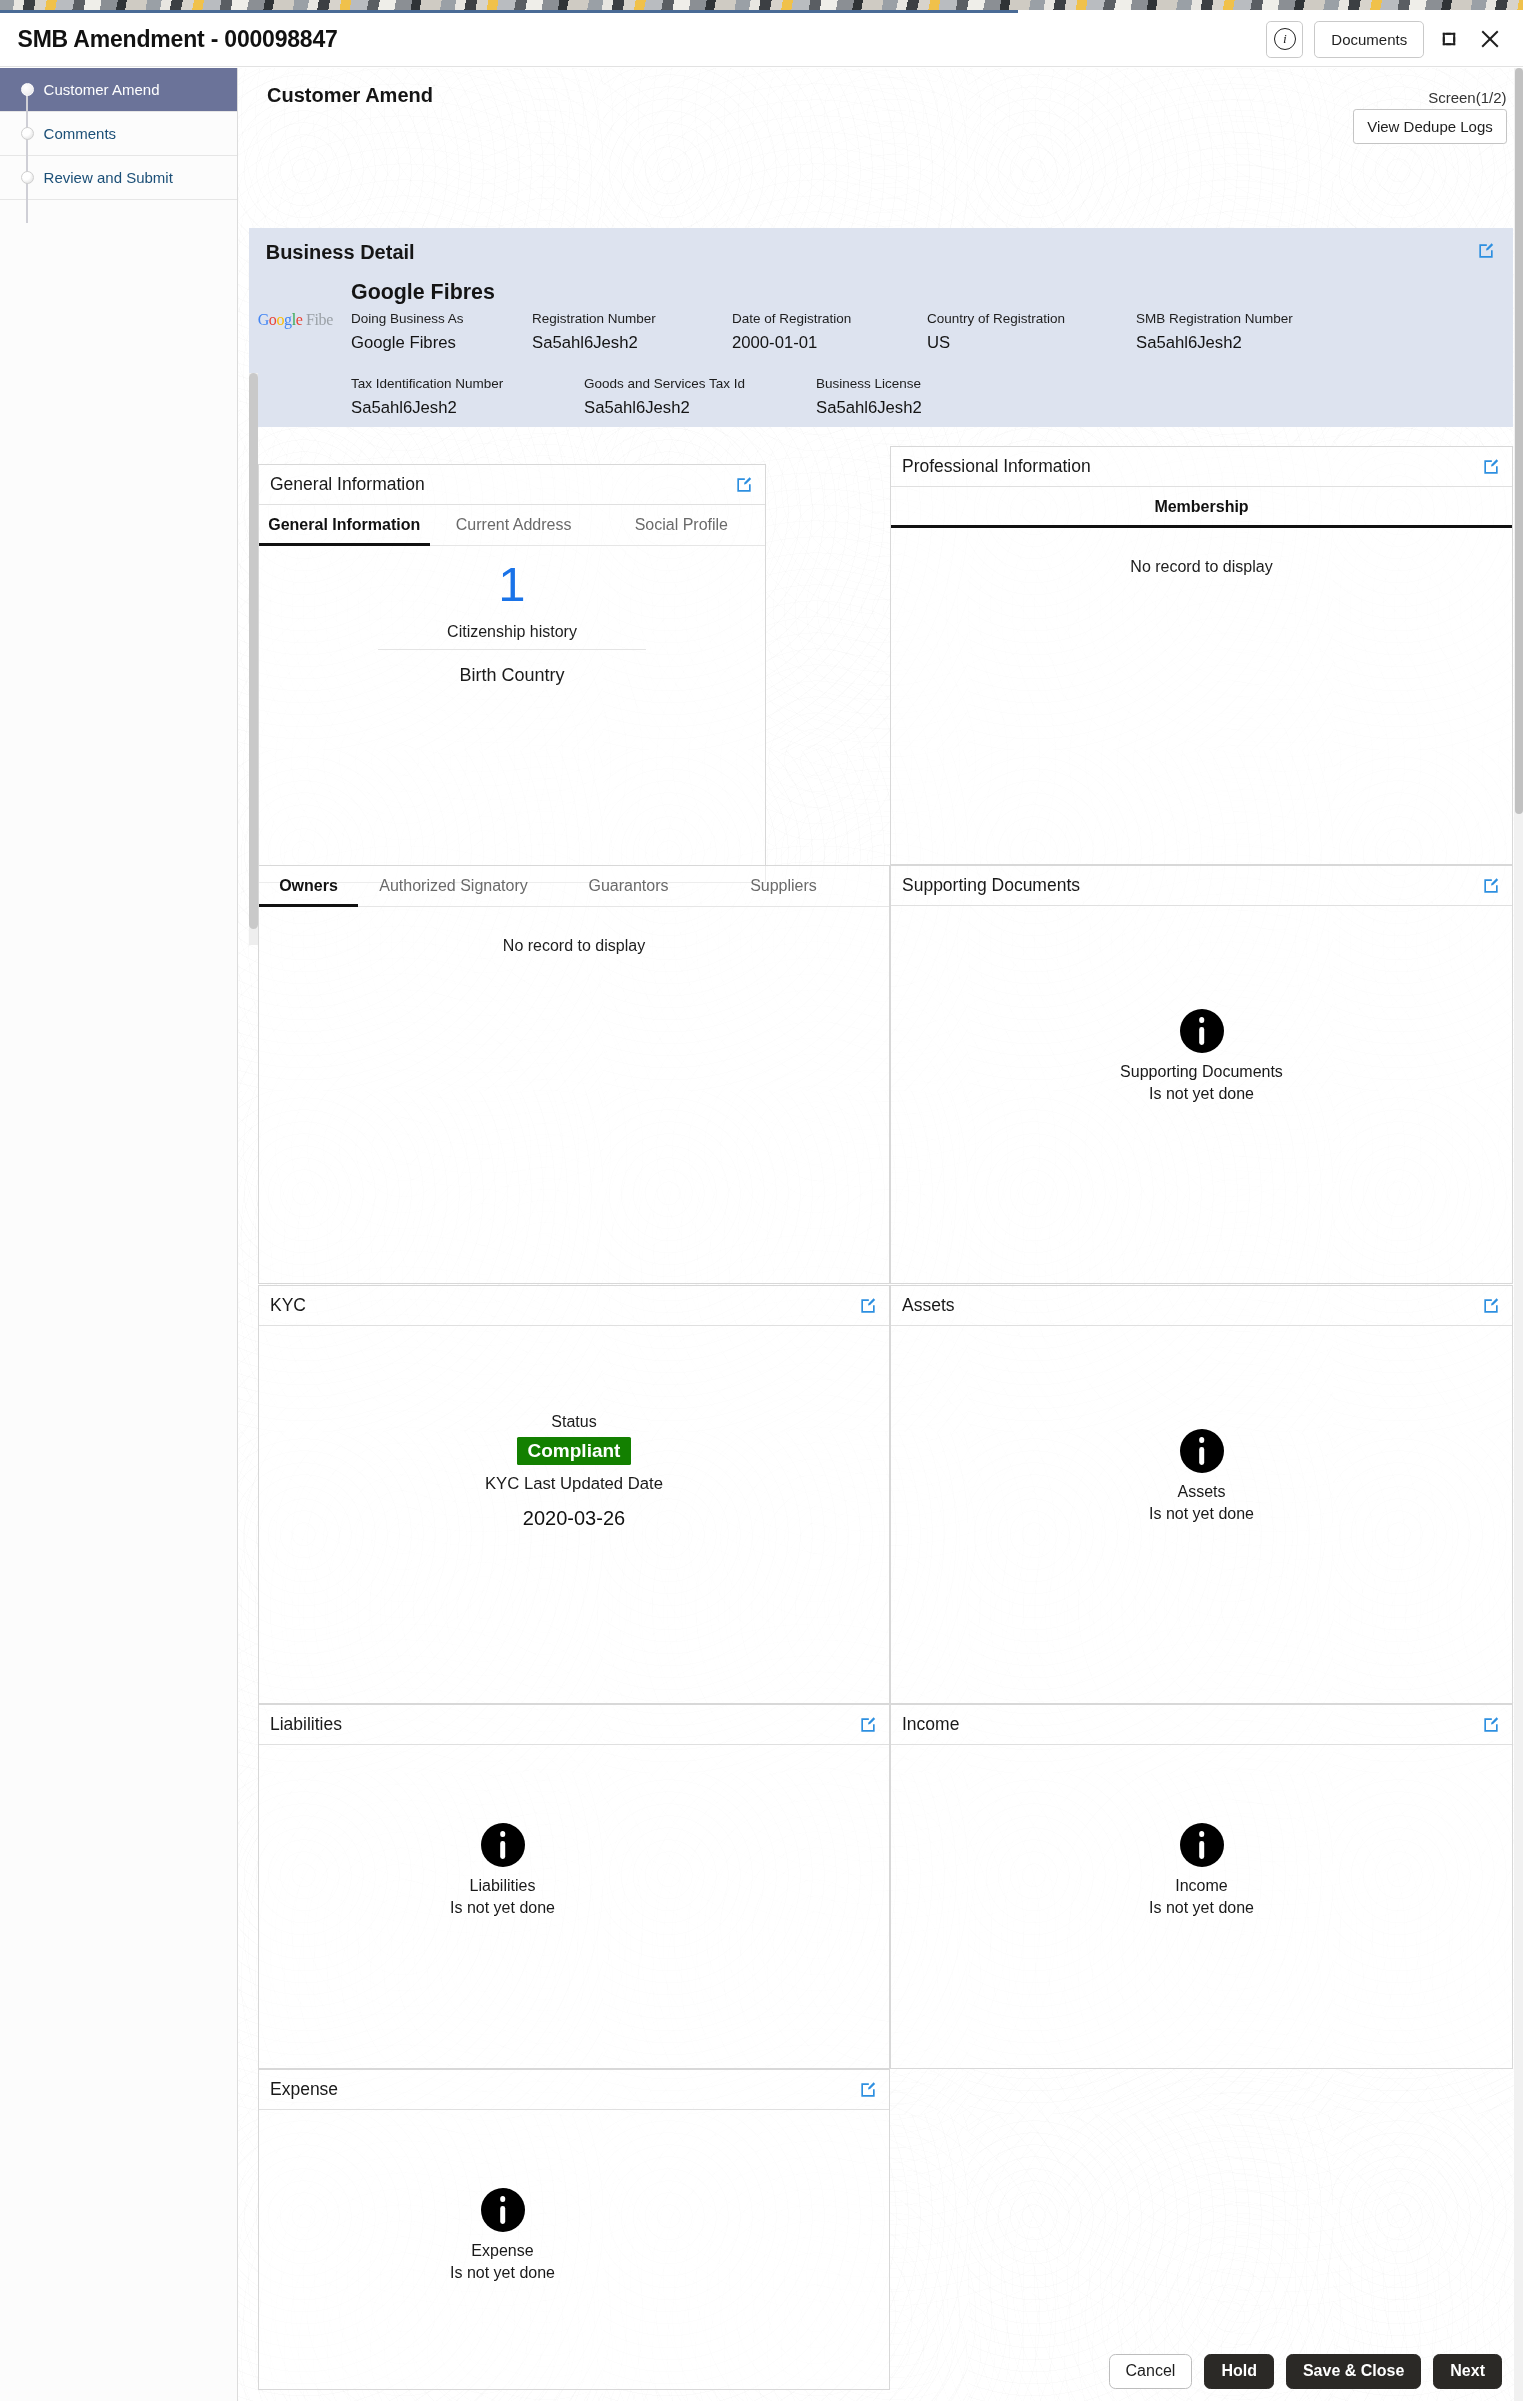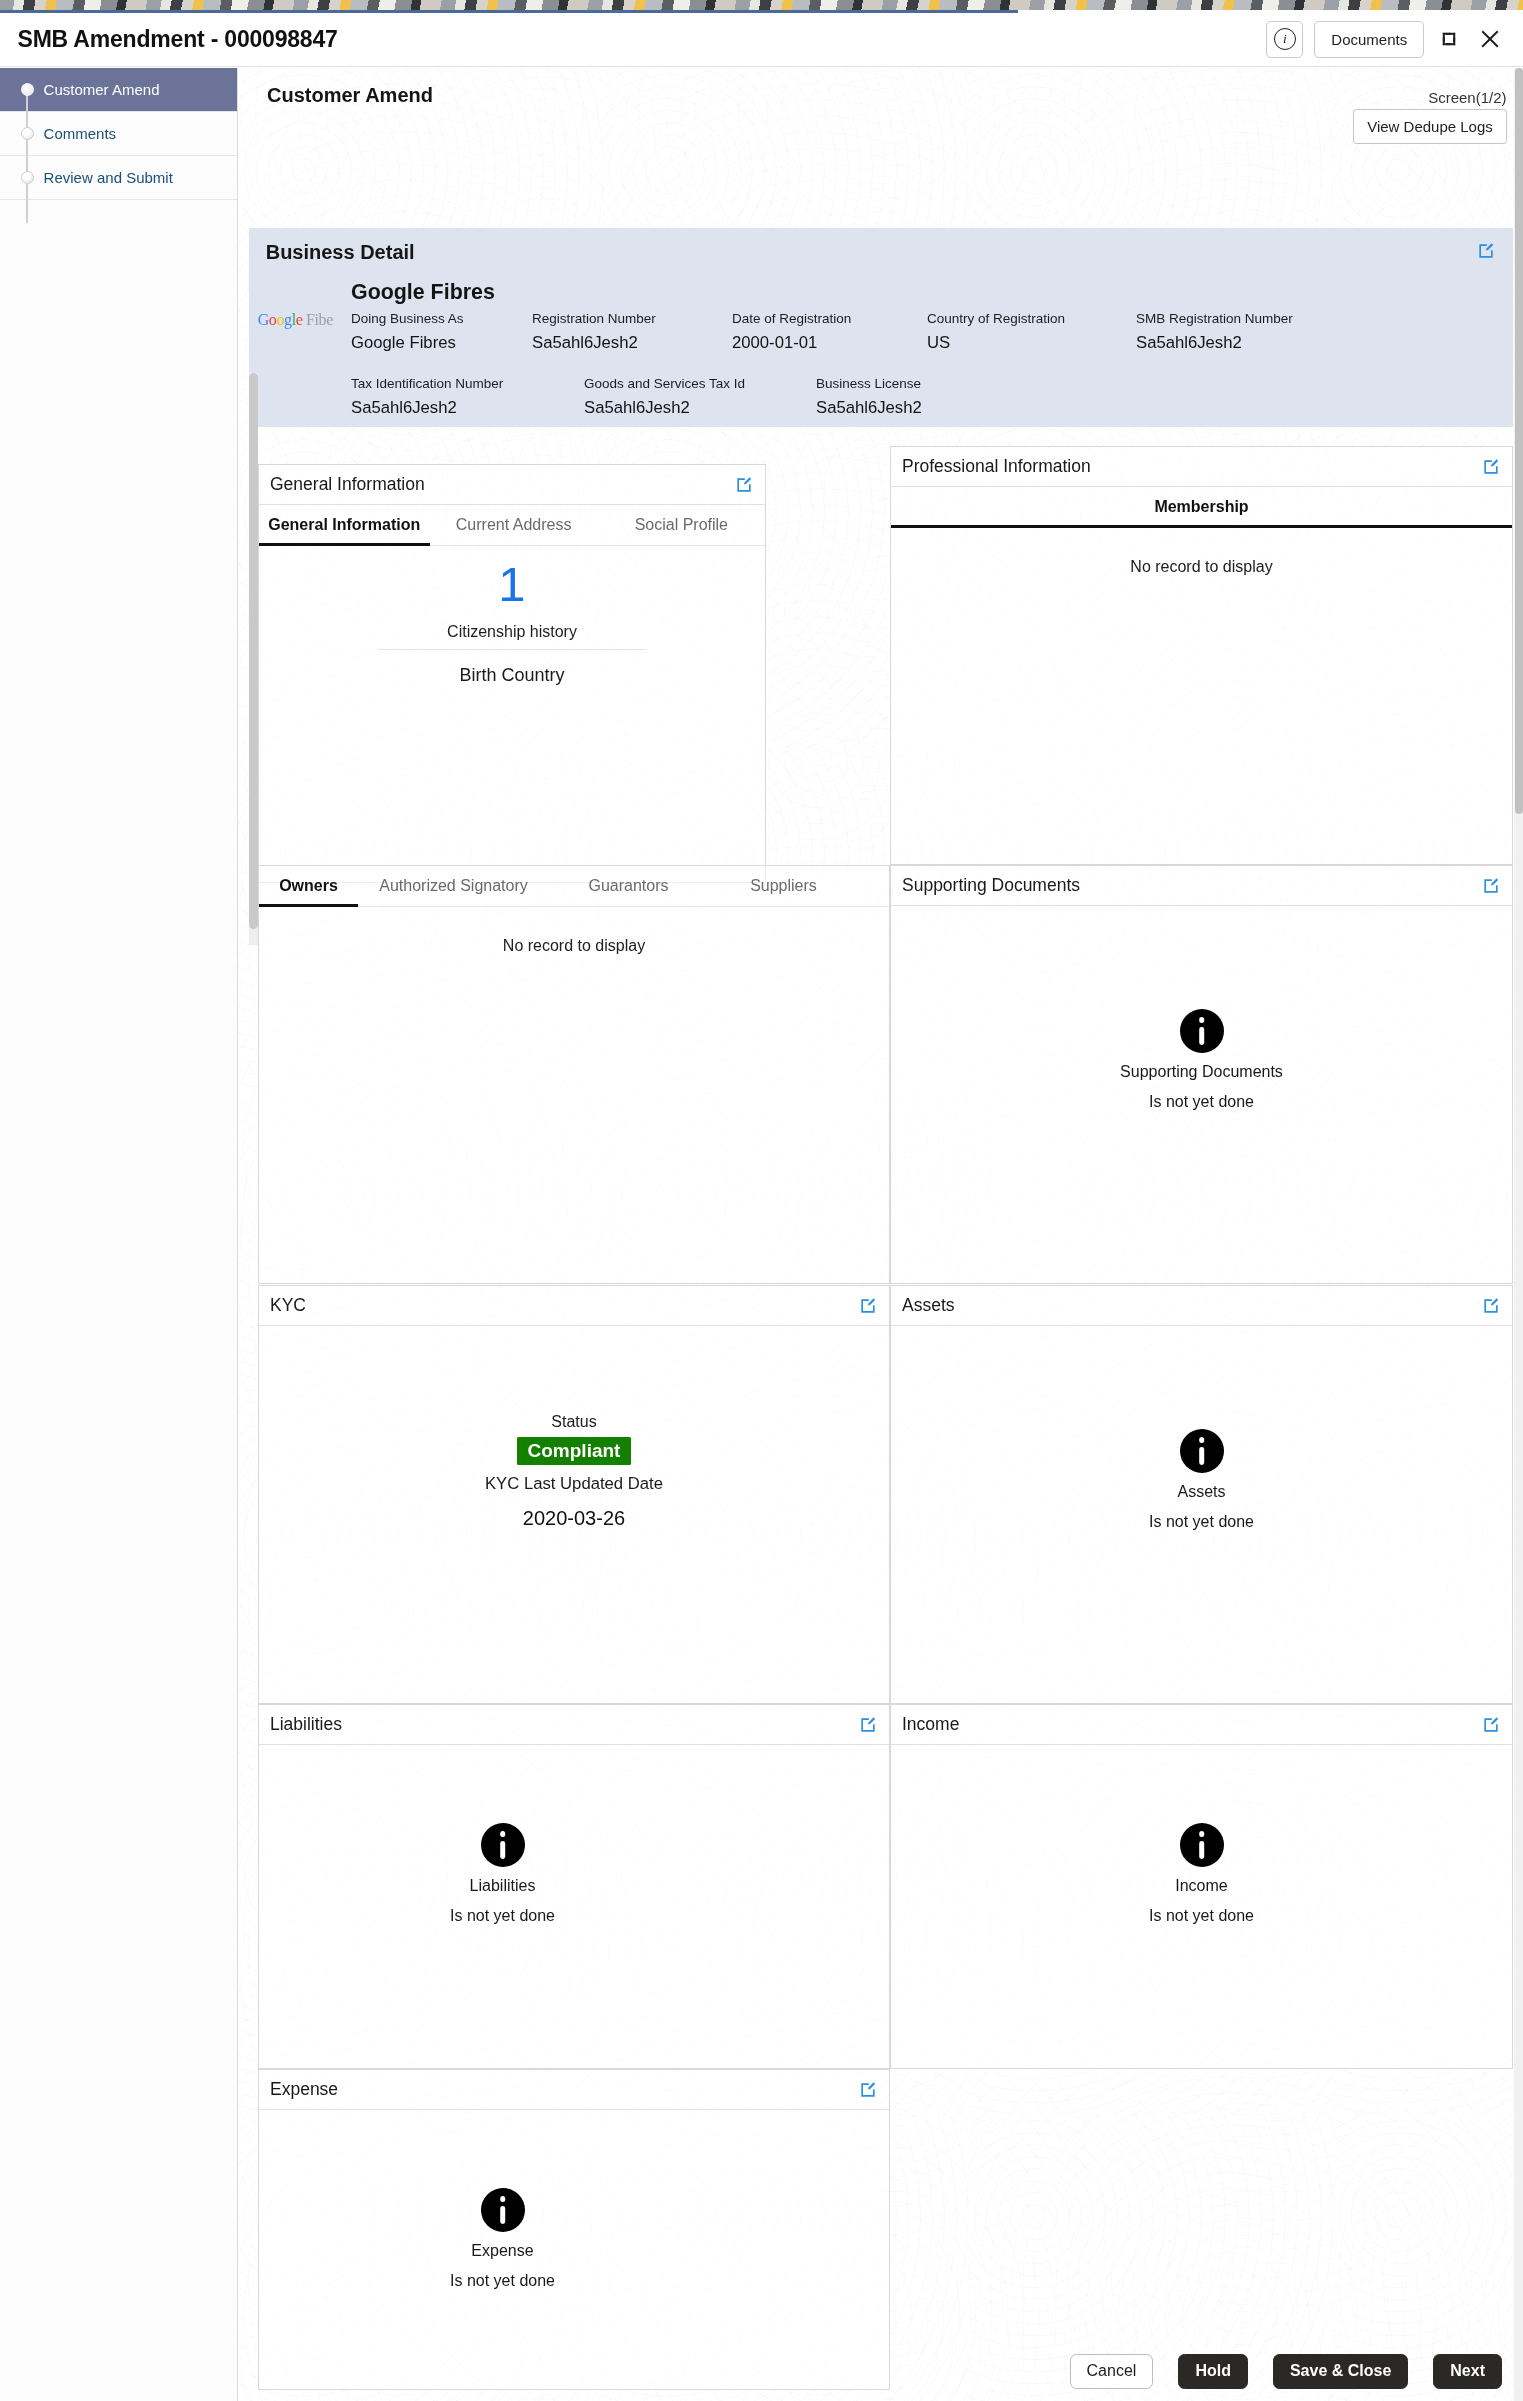--- a/index.html
+++ b/index.html
@@ -212,21 +212,21 @@
   }
   .pending .ico::before {
     content:""; position: absolute; left: 50%; top: 8px; width: 5.6px; height: 5.6px;
     border-radius: 50%; background: #ffffff; transform: translateX(-50%);
   }
   .pending .ico::after {
     content:""; position: absolute; left: 50%; top: 18px; width: 5.6px; height: 17.5px;
     border-radius: 2.4px; background: #ffffff; transform: translateX(-50%);
   }
   .pending .l1 { font-size: 16px; color: #191919; }
-  .pending .l2 { font-size: 16px; color: #191919; margin-top: 12px; }
+  .pending .l2 { font-size: 16px; color: #191919; margin-top: 4px; }
 
   
   .citz { position: absolute; top: 95px; left: 0; right: 0; text-align: center; }
   .citz .num { font-size: 49px; color: #1a73e8; font-weight: 500; line-height: 1; }
   .citz .cap { font-size: 16px; color: #1d1d1d; margin-top: 14.3px; }
   .citz-sep { position:absolute; top: 184px; left: 119px; right: 119px; height:0.8px; background:#e4e4e4; }
   .birth { position: absolute; top: 200px; left: 0; right: 0; text-align: center;
            font-size: 18px; color: #1b1b1b; }
 
   
@@ -237,21 +237,21 @@
     background: #138000; color: #ffffff; font-size: 19px; font-weight: bold;
     border-radius: 1.6px;
   }
   .kyc-body .dl { font-size: 16.7px; color: #1a1a1a; margin-top: 9.5px; }
   .kyc-body .dv { font-size: 20px; color: #111111; margin-top: 13px; }
 
   
   .footer {
     position: absolute; bottom: 0; left: 238px; width: 1286px; height: 60px;
     display: flex; align-items: center; justify-content: flex-end;
-    gap: 25px; padding-right: 22px;
+    gap: 12px; padding-right: 22px;
   }
   .btn {
     height: 35px; padding: 0 16px; border-radius: 6.4px; font-size: 16px;
     cursor: pointer; font-family: "Liberation Sans", sans-serif;
     display: flex; align-items: center; justify-content: center;
   }
   .btn.ghost { background: #ffffff; border: 0.8px solid #bdbdbd; color: #1d1d1d; }
   .btn.dark { background: #2b2926; border: 0.8px solid #2b2926; color: #ffffff; font-weight: bold; }
 
   

